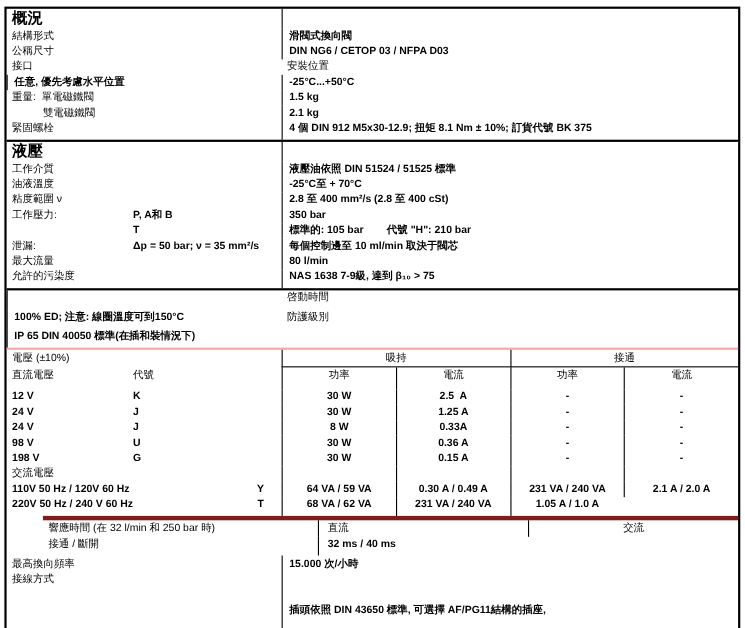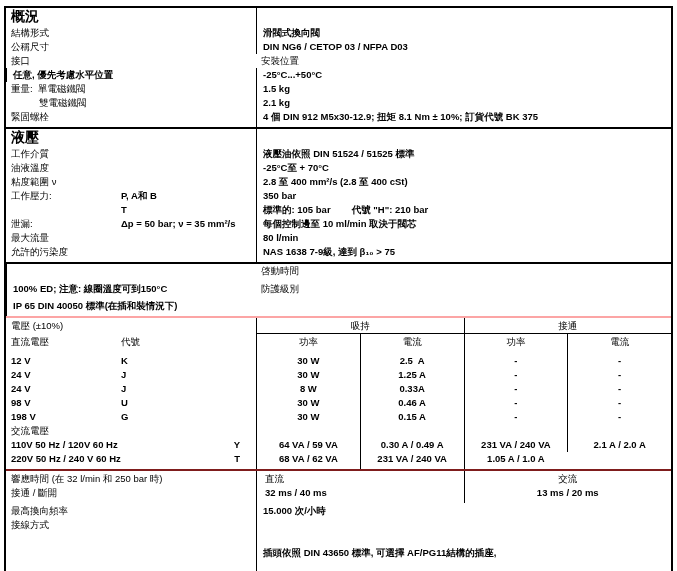--- a/index.html
+++ b/index.html
@@ -1,21 +1,21 @@
 <!DOCTYPE html>
 <html><head>
 <meta charset="utf-8">
 <style>
   html,body{margin:0;padding:0;background:#ffffff;}
   body{width:677px;height:571px;font-family:"Liberation Sans","DejaVu Sans",sans-serif;color:#000;}
   .sheet{box-sizing:border-box;width:669px;margin:6px auto 0 4px;border:2px solid #000;background:#fff;}
   .sec{display:grid;grid-template-columns:250px 1fr;}
   .sec + .sec{border-top:2px solid #000;}
   .sec5{display:grid;grid-template-columns:250px repeat(4,1fr);border-top:2px solid #fca5a5;}
-  .sec3{display:grid;grid-template-columns:250px 1fr 1fr;border-top:2px solid #7f1d1d;}
+  .sec3{display:grid;grid-template-columns:250px 1fr 1fr;border-top:4px solid #7f1d1d;margin-left:33px;}
   .cell{box-sizing:border-box;min-height:14px;line-height:14px;font-size:9.5px;padding:0 2px 0 5px;white-space:pre-wrap;}
   .hdr{line-height:16px;min-height:18px;padding-top:0;font-weight:bold;font-size:14px;}
   .bl{border-left:1px solid #000;}
   .bb{border-bottom:1px solid #000;}
   .ctr{text-align:center;padding-left:0;padding-right:0;}
   .bold{font-weight:bold;}
   .val{font-weight:bold;padding-left:6px;}
   .lbl{display:inline-block;width:110px;}
   .indent{padding-left:33px;}
   .padb{padding-bottom:3px;}
@@ -104,21 +104,21 @@
     <div class="cell bl ctr bold">-</div>
 
     <div class="cell bold"><span class="lbl">24 V</span><span>J</span></div>
     <div class="cell bl ctr bold">8 W</div>
     <div class="cell bl ctr bold">0.33A</div>
     <div class="cell bl ctr bold">-</div>
     <div class="cell bl ctr bold">-</div>
 
     <div class="cell bold"><span class="lbl">98 V</span><span>U</span></div>
     <div class="cell bl ctr bold">30 W</div>
-    <div class="cell bl ctr bold">0.46 A</div>
+    <div class="cell bl ctr bold">0.36 A</div>
     <div class="cell bl ctr bold">-</div>
     <div class="cell bl ctr bold">-</div>
 
     <div class="cell bold"><span class="lbl">198 V</span><span>G</span></div>
     <div class="cell bl ctr bold">30 W</div>
     <div class="cell bl ctr bold">0.15 A</div>
     <div class="cell bl ctr bold">-</div>
     <div class="cell bl ctr bold">-</div>
 
     <div class="cell">交流電壓</div>
@@ -138,21 +138,20 @@
     <div class="cell bl ctr bold padb">231 VA / 240 VA</div>
     <div class="cell bl ctr bold padb">1.05 A / 1.0 A</div>
   </div>
 
   <div class="sec3">
     <div class="cell padt">響應時間 (在 32 l/min 和 250 bar 時)</div>
     <div class="cell padt bl" style="padding-left:8px;">直流</div>
     <div class="cell padt bl ctr">交流</div>
     <div class="cell padb">接通 / 斷開</div>
     <div class="cell bl bold padb" style="padding-left:8px;">32 ms / 40 ms</div>
-    <div class="cell bl ctr bold padb">13 ms / 20 ms</div>
   </div>
 
   <div class="sec">
     <div class="cell padt">最高換向頻率</div>
     <div class="cell padt bl val">15.000 次/小時</div>
     <div class="cell padb">接線方式</div>
     <div class="cell bl val padb">
       <div>插頭依照 DIN 43650 標準, 可選擇 AF/PG11結構的插座,</div>
       
       

